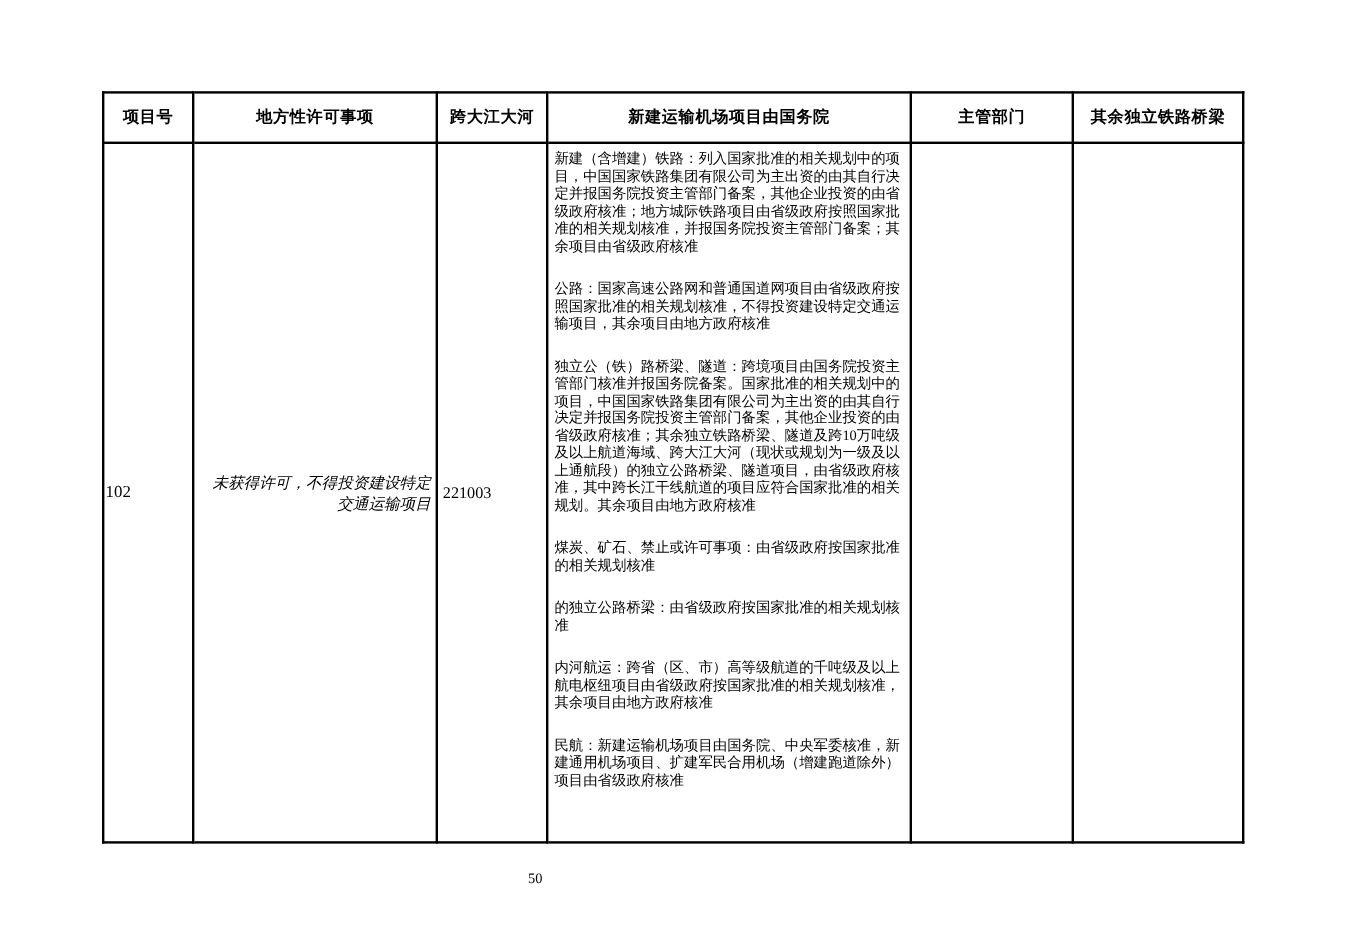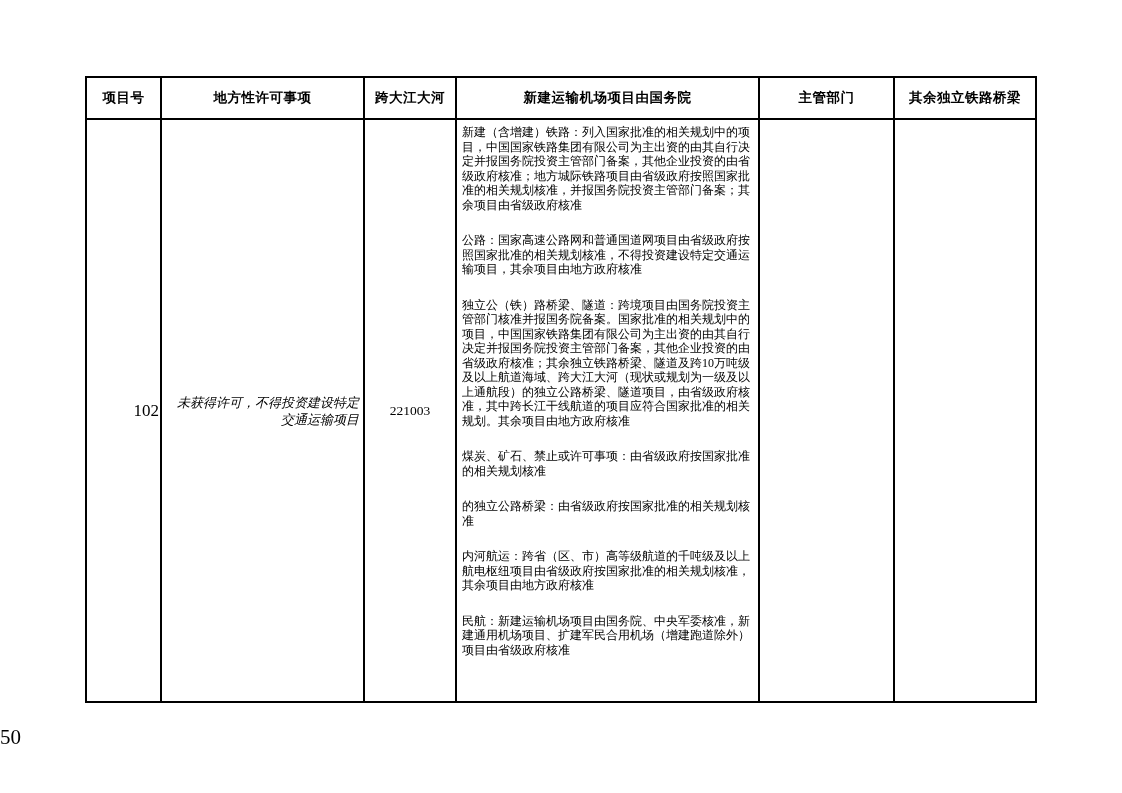--- a/index.html
+++ b/index.html
@@ -37,37 +37,37 @@
     font-size: 13.5px;
     text-align: center;
     vertical-align: middle;
     padding: 2px;
     letter-spacing: 0.5px;
   }
   table.doc-table tbody tr {
     height: 583px;
   }
   td.cell-project-no {
-    text-align: right;
+    text-align: left;
     vertical-align: middle;
-    font-size: 17px;
+    font-size: 14px;
   }
   td.cell-item {
     vertical-align: middle;
     font-size: 13px;
     line-height: 17px;
     padding: 0 4px;
     text-align: right;
     font-style: italic;
   }
   td.cell-item-code {
     vertical-align: middle;
     font-size: 13.5px;
     padding: 0 4px;
-    text-align: center;
+    text-align: left;
   }
   td.cell-description {
     vertical-align: top;
     font-size: 12px;
     line-height: 14.5px;
     padding: 5px 5px 4px 5px;
     text-align: left;
   }
   td.cell-description p {
     margin: 0 0 21px 0;
@@ -76,21 +76,22 @@
     margin-bottom: 0;
   }
   td.cell-empty {
     vertical-align: top;
   }
   .page-number {
     position: absolute;
     top: 725px;
     left: 0;
     width: 892px;
-    font-size: 21px;
+    text-align: center;
+    font-size: 12px;
   }
 </style>
 </head>
 <body>
 
 <div class="page">
 
   <table class="doc-table">
     <colgroup>
       <col style="width:75px">

